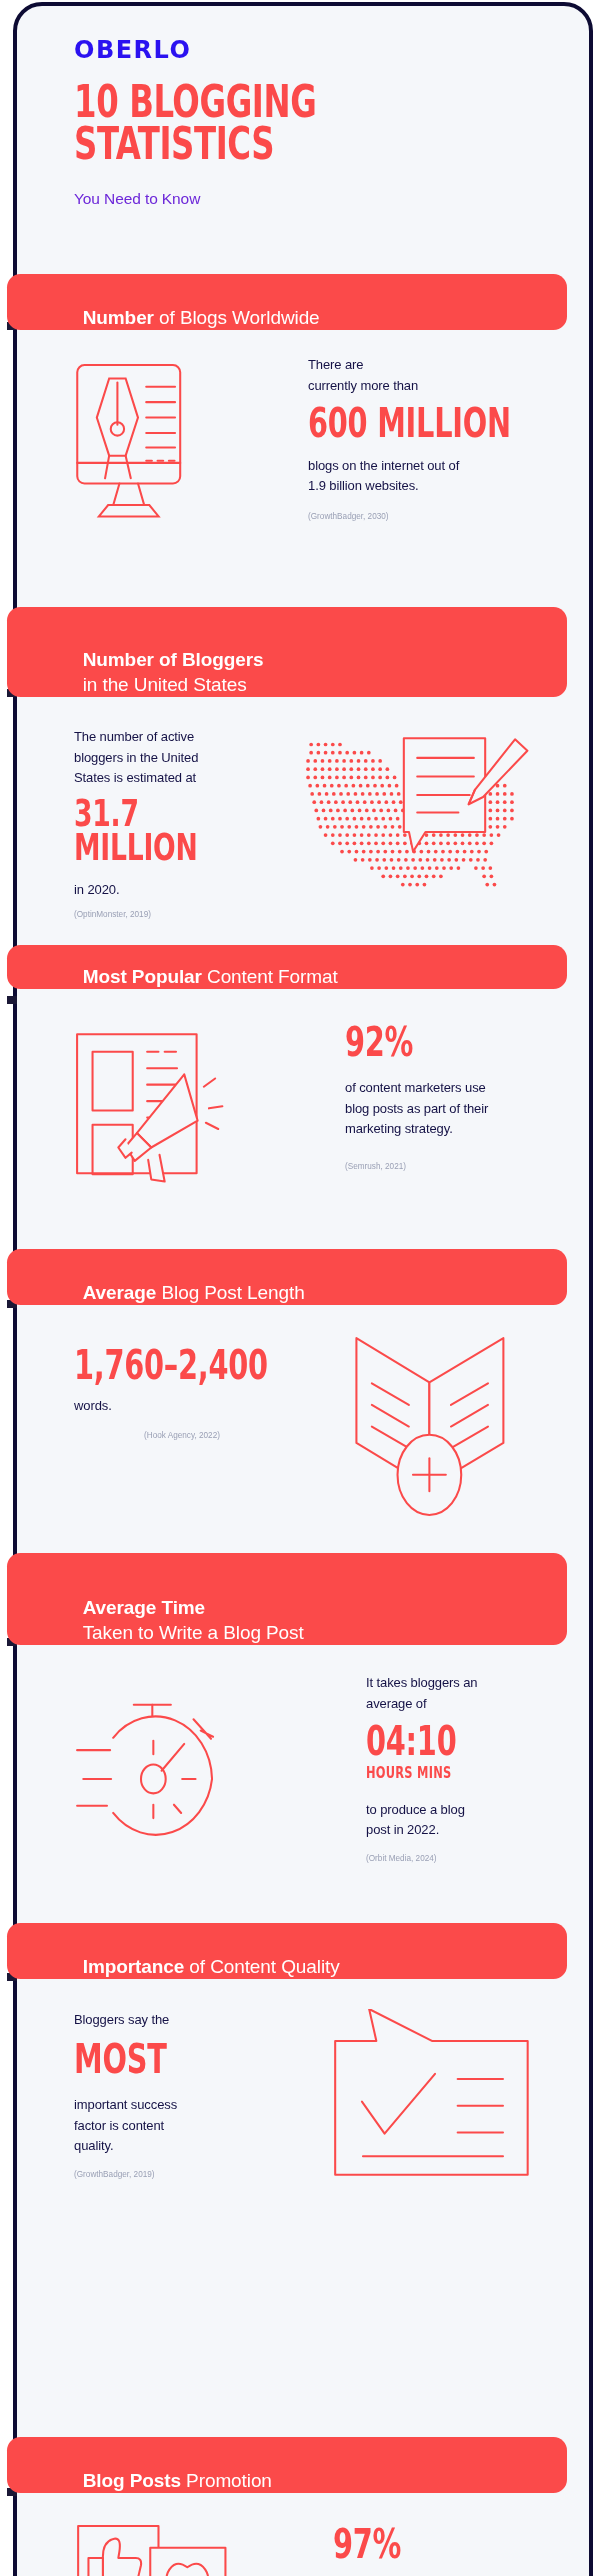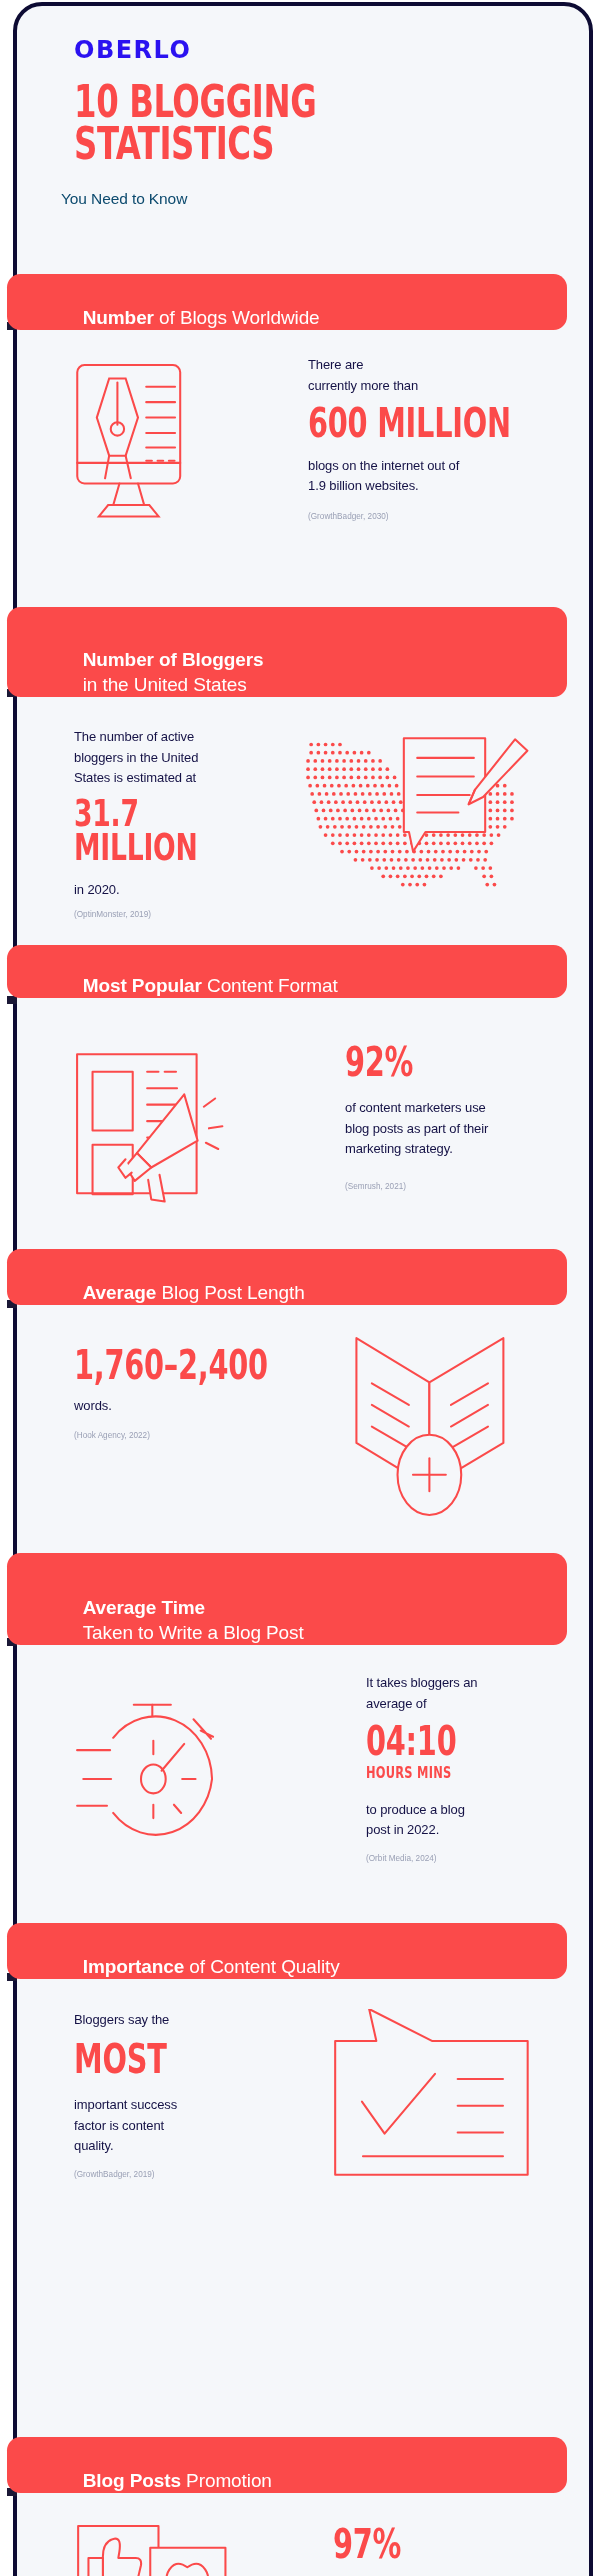--- a/index.html
+++ b/index.html
@@ -45,23 +45,23 @@
     font-size: 45px;
     line-height: 0.93;
     letter-spacing: -0.5px;
     transform: scaleX(0.80);
     transform-origin: left top;
     text-transform: uppercase;
   }
   .main-title .l2 { display: block; }
   .subtitle {
     position: absolute;
-    left: 44px; top: 184px;
+    left: 57px; top: 184px;
     font-size: 15.5px;
-    color: #0c4a6e;
+    color: #6d28d9;
     font-weight: 400;
     letter-spacing: -0.1px;
   }
 
   
   .banner {
     position: absolute;
     left: -10.3px;
     width: 560px;
     background: #fb4a4a;
@@ -480,24 +480,24 @@
             <line x1="216" y1="128" x2="318" y2="128"></line>
             <line x1="216" y1="162" x2="296" y2="162"></line>
             <path d="M406 20 L430 42 L344 132 L316 146 L328 118 Z"></path>
             <line x1="316" y1="146" x2="328" y2="118"></line>
           </g>
         </svg>
       </div>
     </div>
 
     <div class="banner-notch" style="top:990px;"></div>
-    <div class="banner" style="top:939px;height:53px;">
+    <div class="banner" style="top:939px;height:44px;">
       <h2><b>Most Popular</b><span> Content Format</span></h2>
     </div>
-    <div class="stat-block" style="top:995px;height:252px;margin-top:20px;">
+    <div class="stat-block" style="top:995px;height:252px;">
       <div class="art" style="left:57px;top:30px;">
         <svg width="170" height="165" viewBox="0 0 330 320" fill="none" stroke="#fb4a4a" stroke-width="4" stroke-linecap="round" stroke-linejoin="round">
           <rect x="6" y="6" width="232" height="270" fill="#f5f7fa"></rect>
           <rect x="36" y="40" width="78" height="114"></rect>
           <rect x="36" y="182" width="78" height="96"></rect>
           <line x1="142" y1="40" x2="200" y2="40" stroke-dasharray="22 12"></line>
           <line x1="142" y1="72" x2="200" y2="72"></line>
           <line x1="142" y1="104" x2="200" y2="104"></line>
           <line x1="142" y1="136" x2="200" y2="136"></line>
           <line x1="142" y1="168" x2="168" y2="168"></line>
@@ -518,21 +518,21 @@
     </div>
 
     <div class="banner-notch" style="top:1294px;"></div>
     <div class="banner" style="top:1243px;height:56px;">
       <h2><b>Average</b><span> Blog Post Length</span></h2>
     </div>
     <div class="stat-block" style="top:1299px;height:252px;">
       <div class="txt-col" style="left:57px;top:31px;width:216px;">
         <div class="bignum sz-lg" style="margin-top:11.3px;">1,760–2,400</div>
         <div class="tail" style="margin-top:12px;white-space:pre-line;">words.</div>
-        <div class="cite" style="margin-top:14.4px;">(Hook Agency, 2022)</div>
+        <div class="cite" style="margin-top:14.4px;text-align:center;">(Hook Agency, 2022)</div>
       </div>
       <div class="art" style="left:334px;top:28px;">
         <svg width="165" height="185" viewBox="0 0 320 360" fill="none" stroke="#fb4a4a" stroke-width="4" stroke-linecap="round" stroke-linejoin="round">
           <path d="M10 10 L152 96 L152 300 L10 214 Z" fill="#f5f7fa"></path>
           <path d="M296 10 L152 96 L152 300 L296 214 Z" fill="#f5f7fa"></path>
           <line x1="40" y1="98" x2="112" y2="140"></line>
           <line x1="40" y1="140" x2="112" y2="182"></line>
           <line x1="40" y1="182" x2="112" y2="224"></line>
           <line x1="194" y1="140" x2="266" y2="98"></line>
           <line x1="194" y1="182" x2="266" y2="140"></line>

